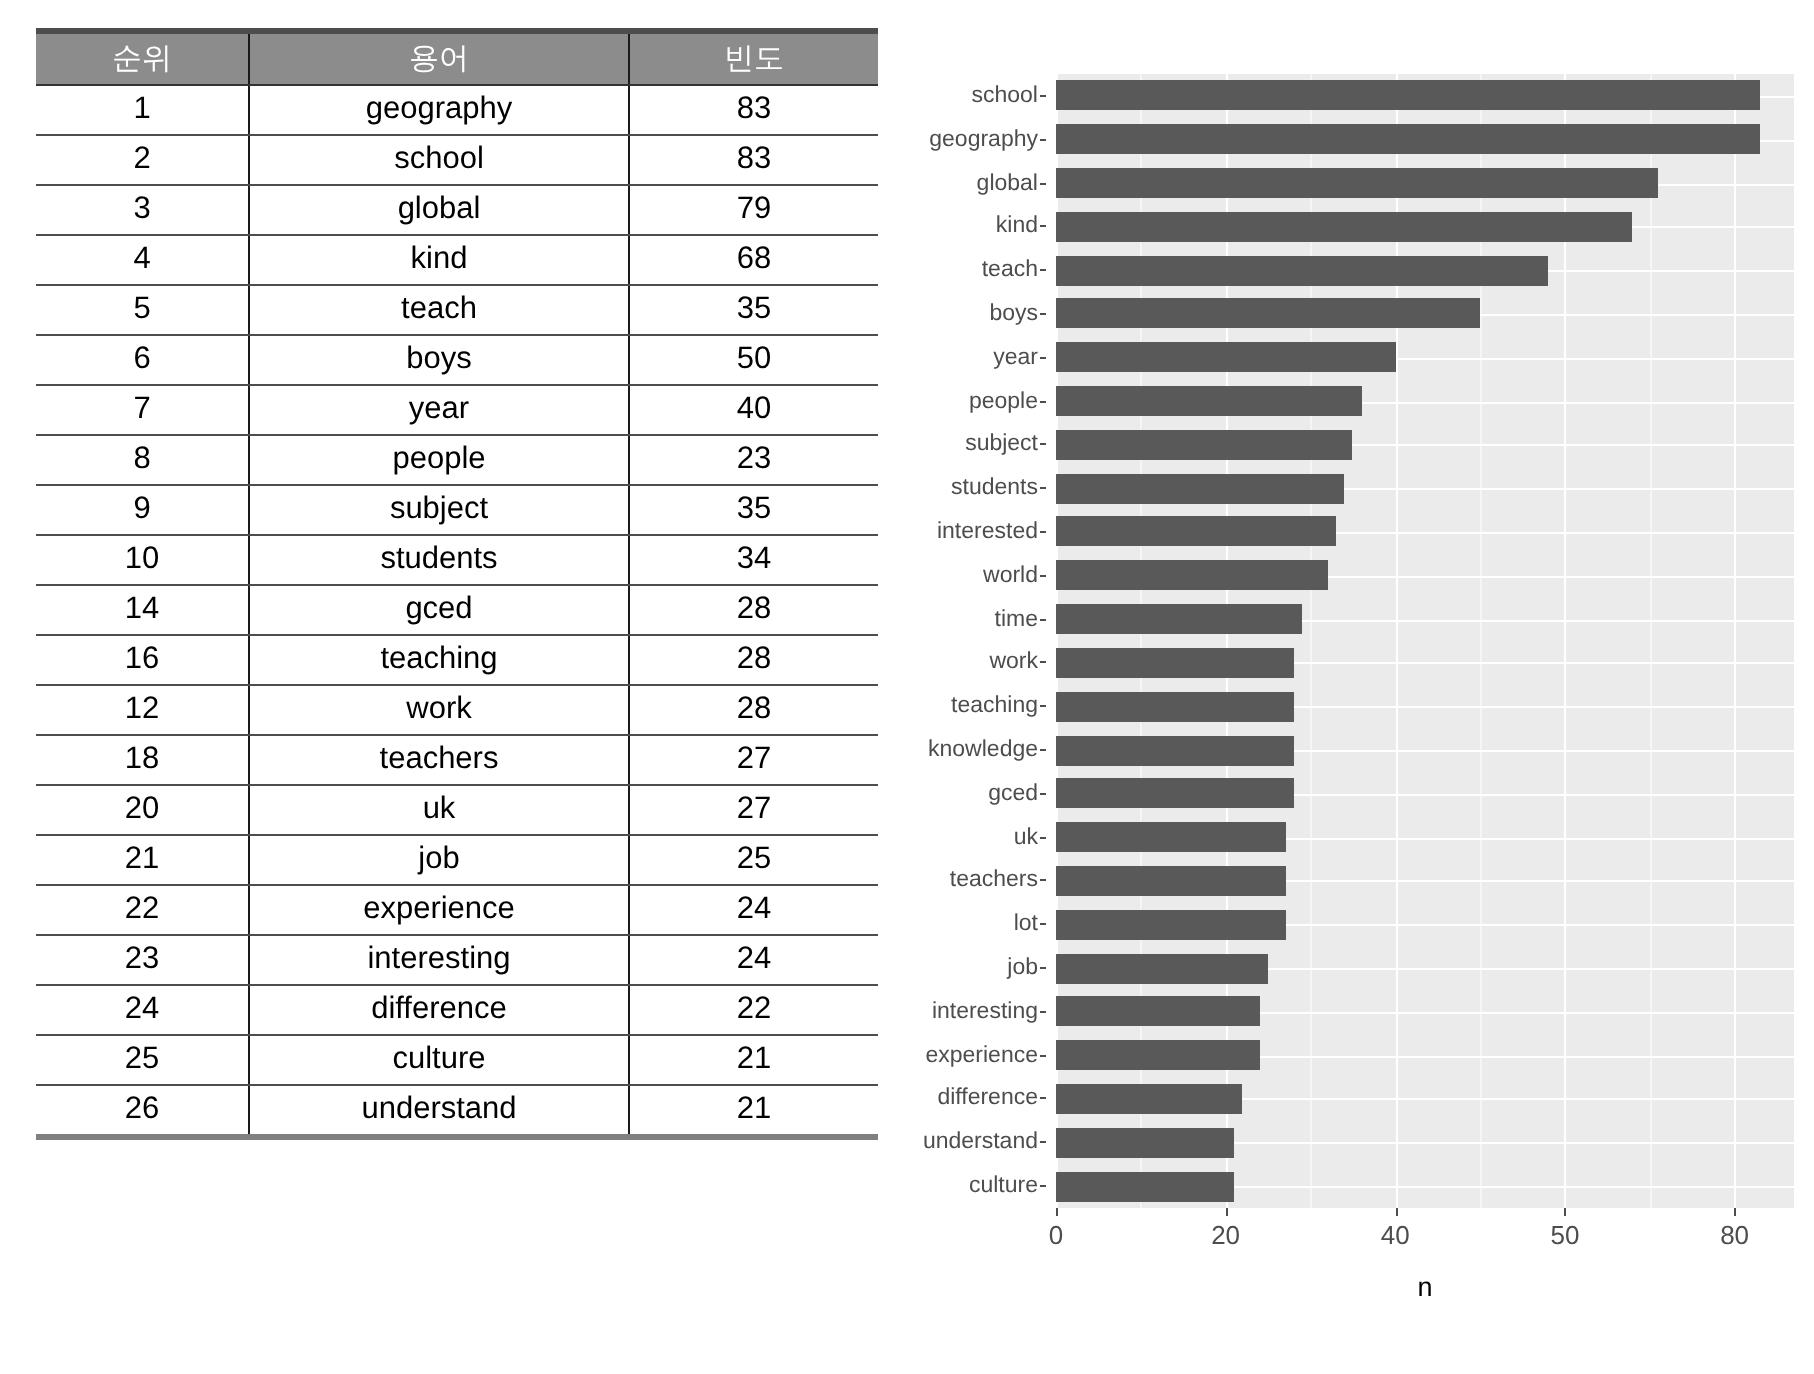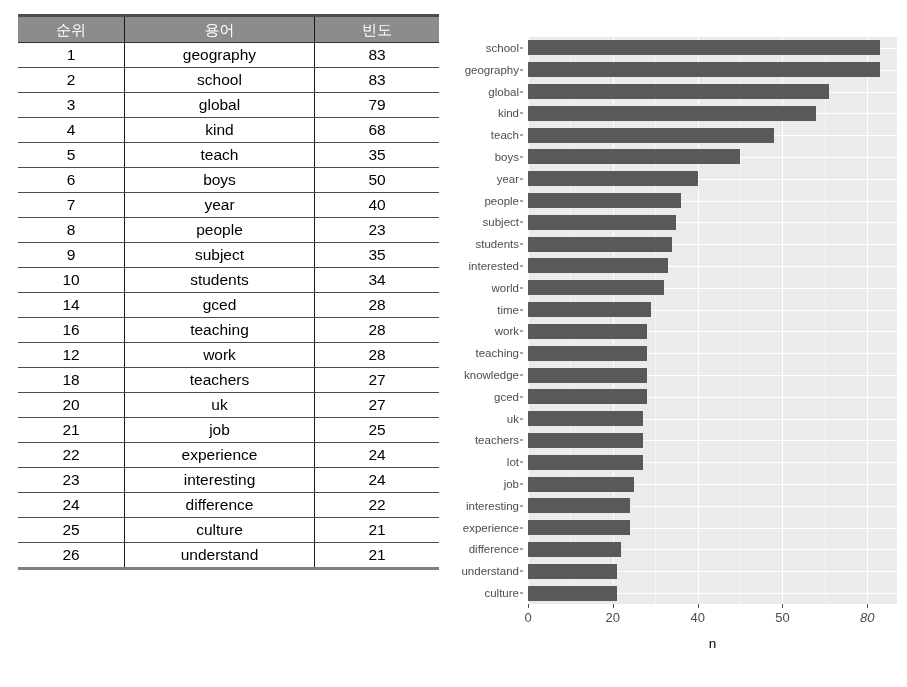--- a/index.html
+++ b/index.html
@@ -449,16 +449,16 @@
       <div class="ytick-mark" style="top: 579.096px;"></div>
       <div class="xtick-mark" style="left: 78px;"></div>
       <div class="xtick-label" style="left: 78px;">0</div>
       <div class="xtick-mark" style="left: 162.828px;"></div>
       <div class="xtick-label" style="left: 162.828px;">20</div>
       <div class="xtick-mark" style="left: 247.655px;"></div>
       <div class="xtick-label" style="left: 247.655px;">40</div>
       <div class="xtick-mark" style="left: 332.483px;"></div>
       <div class="xtick-label" style="left: 332.483px;">50</div>
       <div class="xtick-mark" style="left: 417.31px;"></div>
-      <div class="xtick-label" style="left: 417.31px; font-style: italic;">80</div>
+      <div class="xtick-label" style="left: 417.31px;">80</div>
     </div>
   <div id="x-axis-title">n</div>
 </div>
 
 </body></html>

